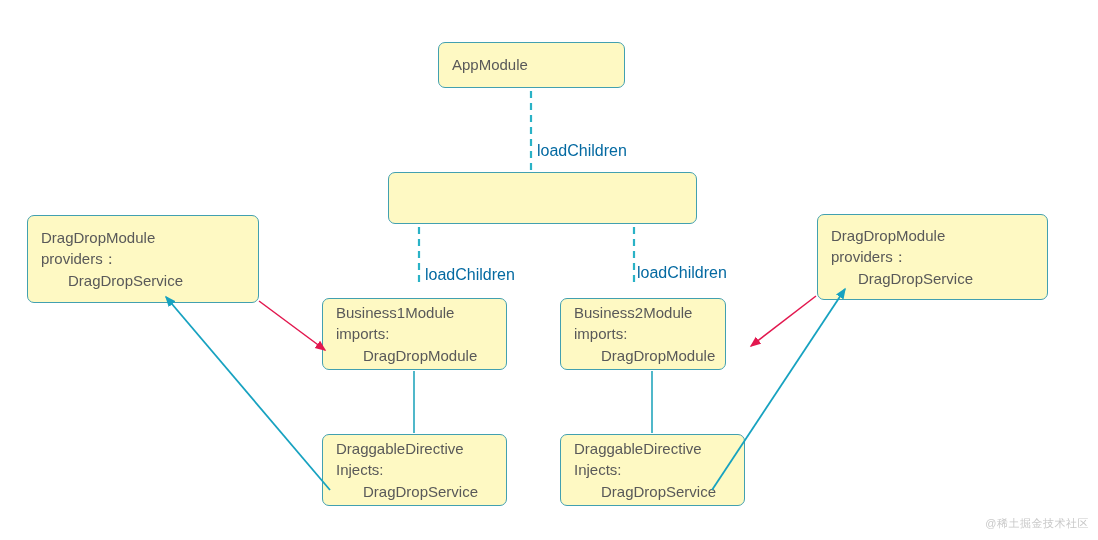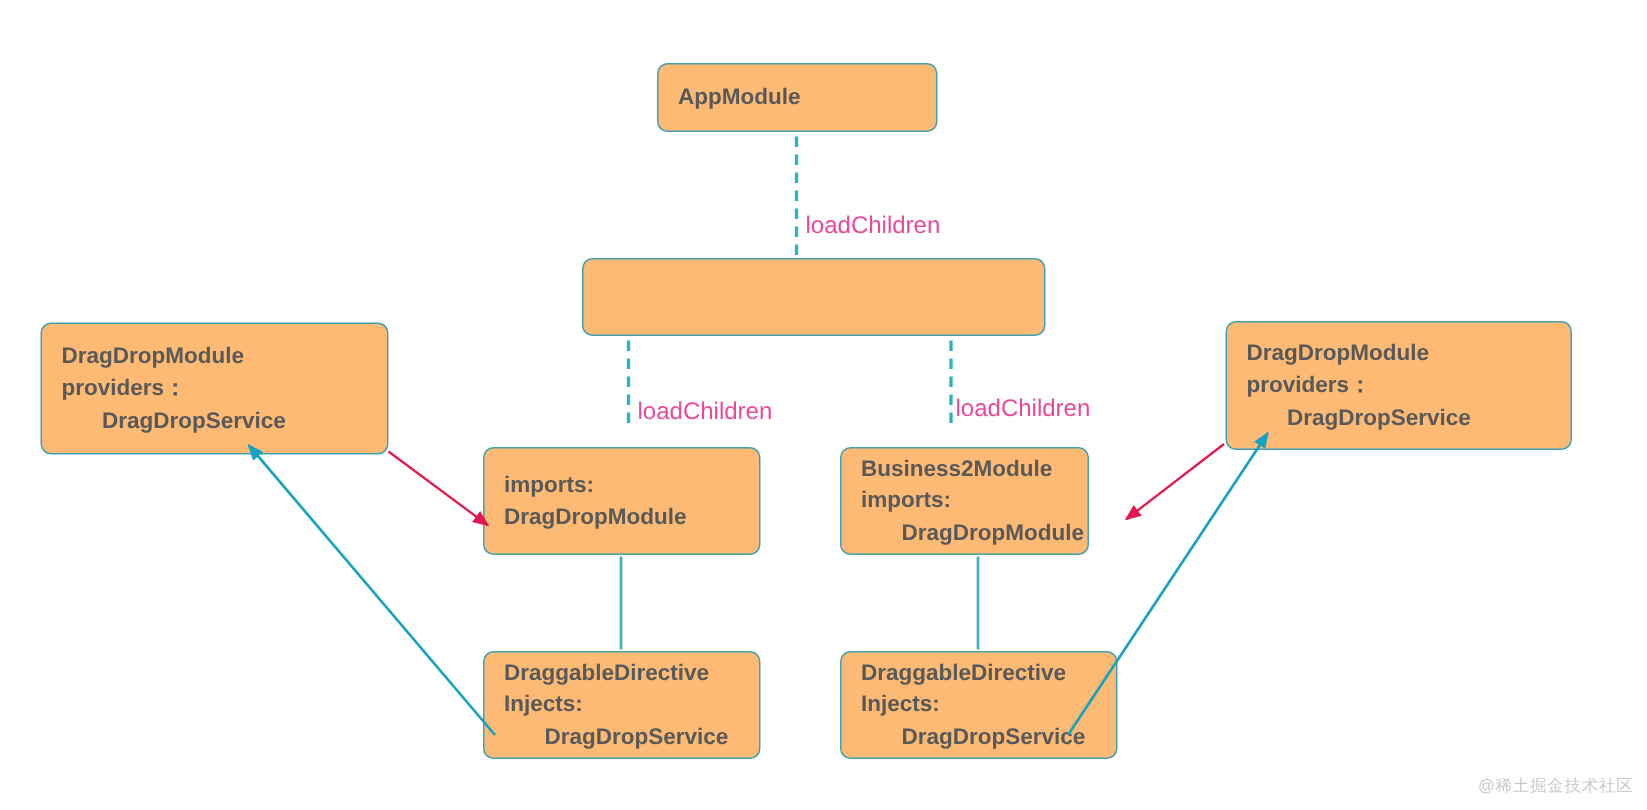--- a/index.html
+++ b/index.html
@@ -11,38 +11,37 @@
   .canvas {
     position: relative;
     width: 1098px;
     height: 540px;
     overflow: hidden;
     background: #ffffff;
   }
   .node {
     position: absolute;
     box-sizing: border-box;
-    background: #fdba74;
+    background: #fef9c3;
     border: 1.6px solid #42a0b0;
     border-radius: 7px;
     color: #595959;
     font-size: 15px;
     line-height: 21.5px;
     padding: 6px 13px;
     display: flex;
     flex-direction: column;
     justify-content: center;
     z-index: 1;
-    font-weight: bold;
   }
   .node .line { white-space: pre; }
   .node .line:nth-child(3) { padding-left: 27px; }
   .edge-label {
     position: absolute;
-    color: #ec4899;
+    color: #0369a1;
     font-size: 16px;
     z-index: 2;
     white-space: nowrap;
   }
   .overlay {
     position: absolute;
     left: 0; top: 0;
     width: 1098px; height: 540px;
     z-index: 5;
     pointer-events: none;
@@ -87,20 +86,21 @@
     <div class="line">DragDropService</div>
   </div>
 
   <div class="node n-dd-right">
     <div class="line">DragDropModule</div>
     <div class="line">providers：</div>
     <div class="line">DragDropService</div>
   </div>
 
   <div class="node n-b1">
+    <div class="line">Business1Module</div>
     <div class="line">imports:</div>
     <div class="line">DragDropModule</div>
   </div>
 
   <div class="node n-b2">
     <div class="line">Business2Module</div>
     <div class="line">imports:</div>
     <div class="line">DragDropModule</div>
   </div>
 

